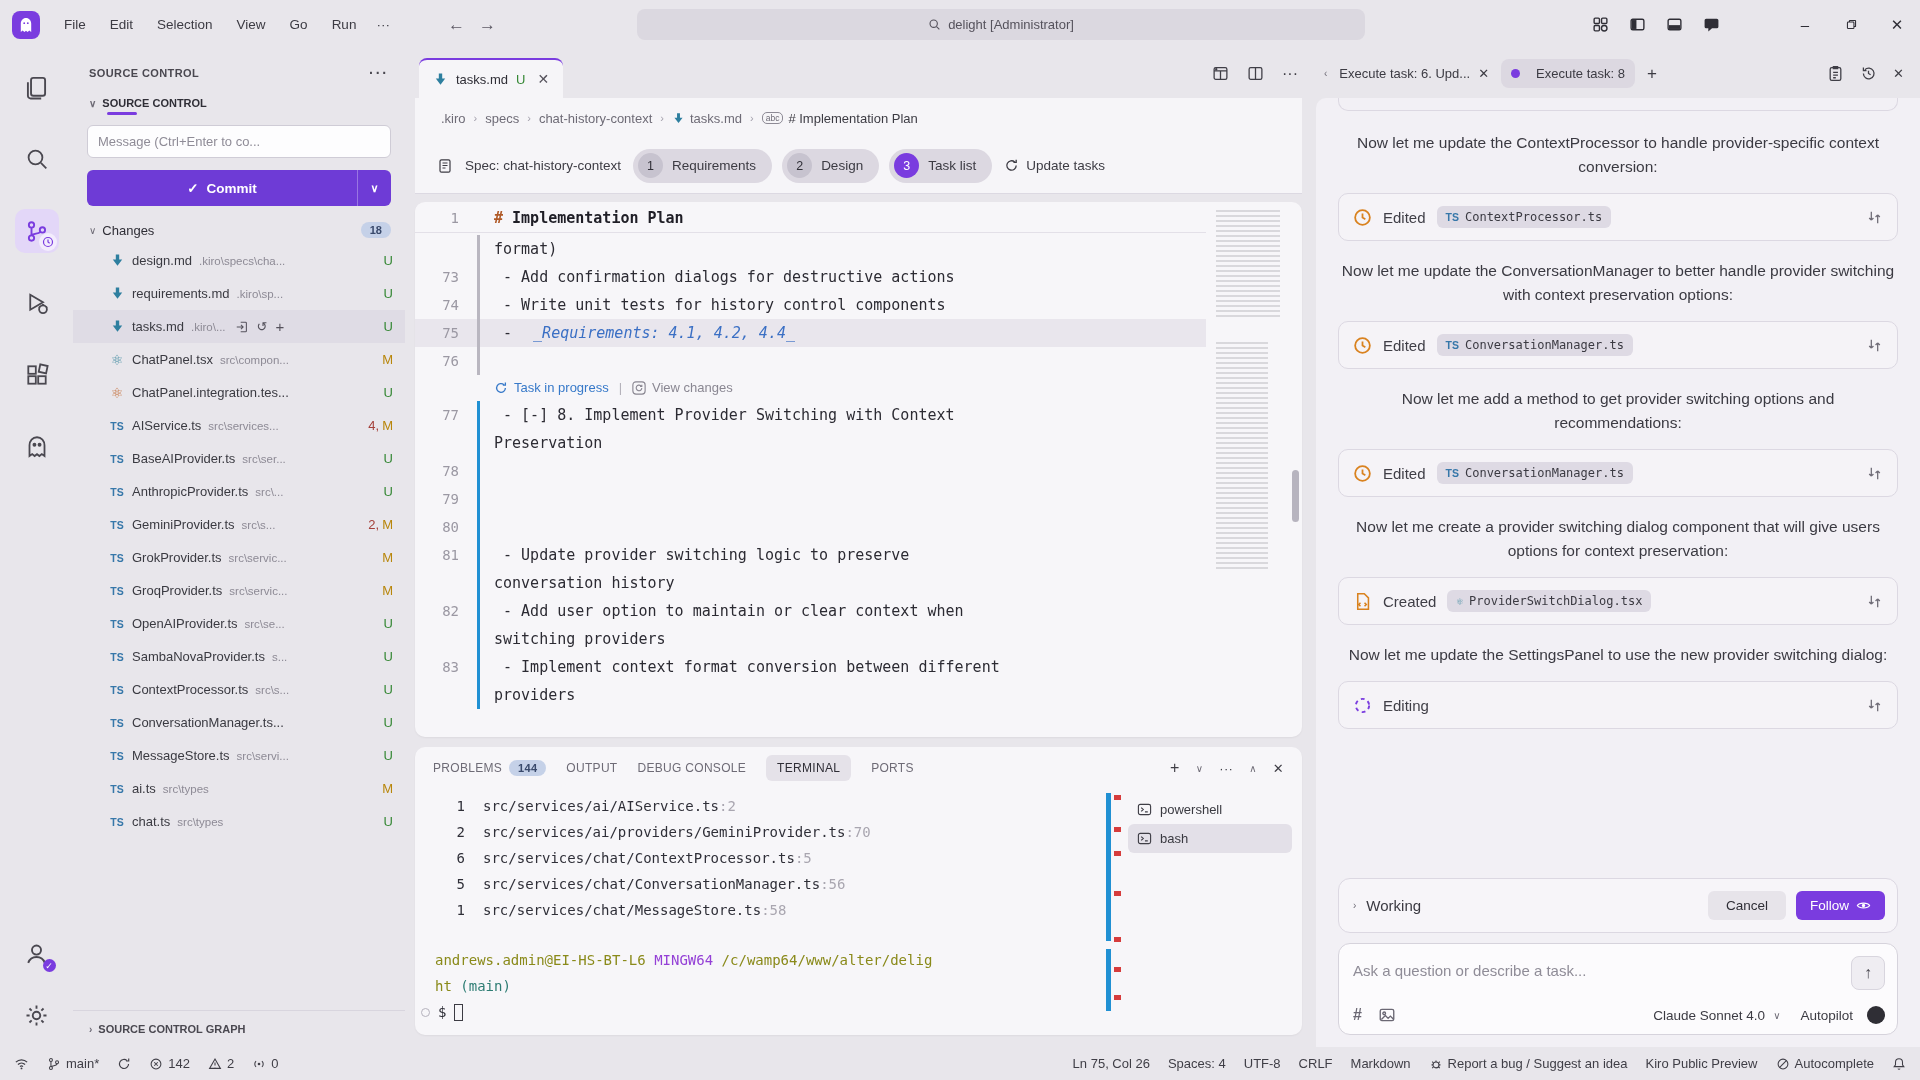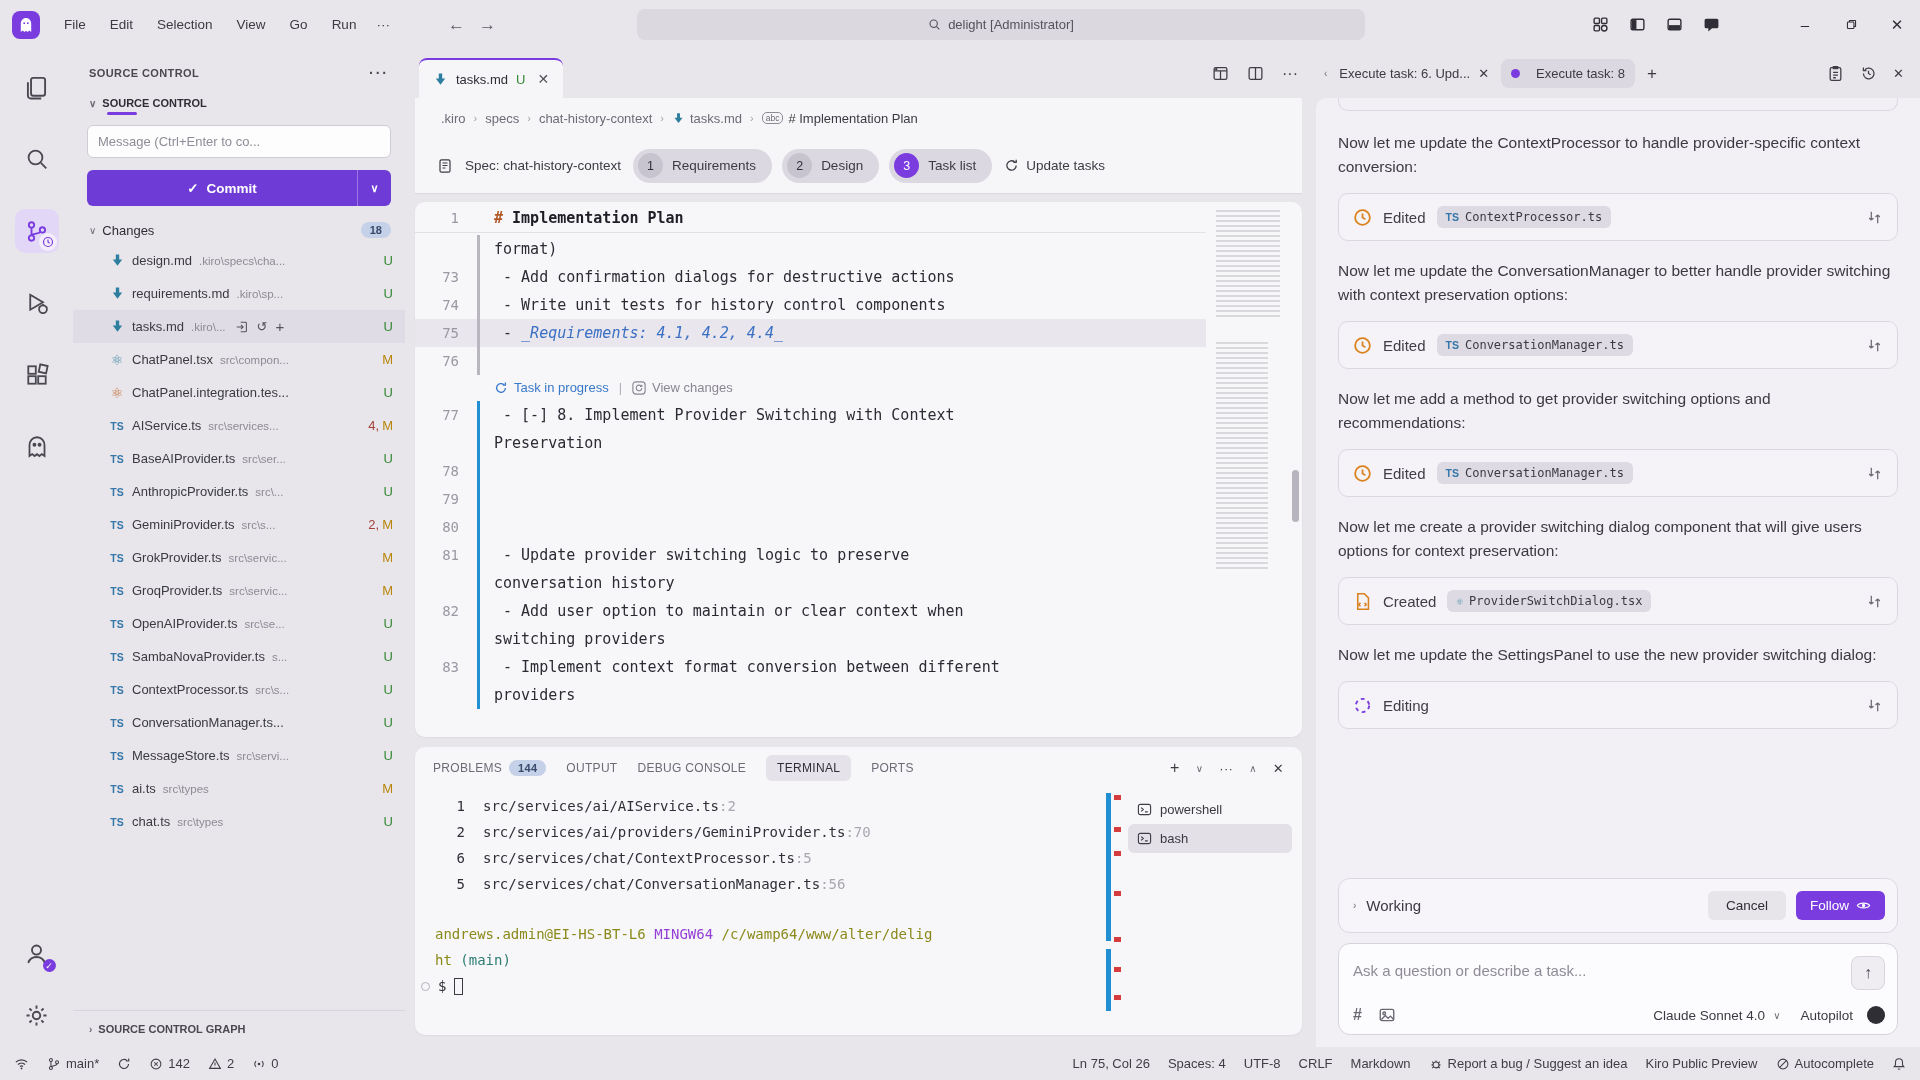--- a/index.html
+++ b/index.html
@@ -77,21 +77,21 @@
   .codearea { position:absolute; inset:0 96px 0 0; padding-top:2px; font-family:"DejaVu Sans Mono",monospace; font-size:15px; color:#2c2b33; }
   .crow { display:flex; min-height:28px; line-height:28px; }
   .crow.sticky { border-bottom:1px solid #e3e0e8; background:#f7f6f9; margin-bottom:2px; }
   .crow.hl { background:#e9e6ed; }
   .lnum { width:62px; flex:0 0 62px; text-align:right; padding-right:18px; color:#9b98a3; font-size:14px; user-select:none; }
   .ccontent { flex:1; border-left:3px solid transparent; padding-left:14px; white-space:pre-wrap; }
   .ccontent.bar-gray { border-left-color:#b9b6c0; }
   .ccontent.bar-blue { border-left-color:#2090d3; }
   .ccontent.i1 { text-indent:1ch; }
   .seg-k { color:#b05a28; font-weight:bold; } .seg-b { font-weight:bold; color:#1f1e26; }
-  .seg-em { font-style:italic; color:#3a6fc4; }
+  .seg-em { font-style:italic; color:#3a6fc4;margin-left:12px; }
   .crow.lens { min-height:26px; line-height:26px; font-family:"Liberation Sans",sans-serif; font-size:13px; }
   .lensc { display:flex; align-items:center; gap:6px; border-left:3px solid transparent; padding-left:14px; }
   .lens-link { color:#3779c9; } .lens-dim { color:#8a8792; } .lens-sep { color:#b3b0ba; margin:0 4px; }
   .minimap { position:absolute; right:0; top:0; bottom:0; width:96px; }
   .mmblock { position:absolute; left:10px; width:64px; background:repeating-linear-gradient(to bottom, rgba(60,60,70,.16) 0 2px, transparent 2px 5px); }
   .mmhandle { position:absolute; right:3px; top:268px; width:7px; height:52px; background:#b7b4bf; border-radius:4px; }
 
   
   .termcard { flex:0 0 288px; height:288px; margin:10px 14px 12px 10px; background:#f7f6f9; border-radius:10px; display:flex; flex-direction:column; overflow:hidden; box-shadow:0 1px 2px rgba(0,0,0,.05); }
   .termtabs { height:42px; flex:0 0 42px; display:flex; align-items:center; gap:20px; padding:0 18px; font-size:12px; letter-spacing:.3px; color:#6e6b76; }
@@ -118,21 +118,21 @@
   .chat { width:604px; flex:0 0 604px; display:flex; flex-direction:column; min-height:0; }
   .chattabs { height:49px; flex:0 0 49px; display:flex; align-items:center; gap:12px; padding:0 16px 0 8px; font-size:13px; color:#3c3b43; }
   .ctab1 { display:flex; align-items:center; gap:8px; }
   .ctab2 { display:flex; align-items:center; gap:16px; background:#dcd8e1; border-radius:8px; padding:7px 10px; }
   .cdot { width:9px; height:9px; border-radius:50%; background:#7a3cdf; }
   .ctab2 .clabel { max-width:112px; overflow:hidden; white-space:nowrap; }
   .ctab-icons { margin-left:auto; display:flex; gap:16px; align-items:center; color:#3f3e46; }
   .chatbody { flex:1; background:#f2f0f5; display:flex; flex-direction:column; min-height:0; border-radius:10px 0 0 0; }
   .msgs { flex:1; padding:0 22px; overflow:hidden; display:flex; flex-direction:column; }
   .partialcard { height:13px; border:1px solid #dcd8e2; border-top:none; border-radius:0 0 10px 10px; margin-bottom:6px; }
-  .ptext { font-size:15.5px; color:#3b3a42; line-height:1.55; margin:14px 0 12px; }
+  .ptext { font-size:15.5px; color:#3b3a42; line-height:1.55; margin:14px 0 12px;text-align:center; }
   .acard { flex:0 0 48px; height:48px; border:1px solid #dcd8e2; background:#f5f3f7; border-radius:10px; display:flex; align-items:center; padding:0 14px; gap:11px; margin:2px 0 4px; }
   .acard .albl { font-size:15px; color:#3f3e46; }
   .chip { background:#dedae4; border-radius:6px; padding:4px 9px; font-family:"DejaVu Sans Mono",monospace; font-size:12px; color:#3b3a42; display:flex; gap:6px; align-items:center; }
   .diffico { margin-left:auto; color:#6e6b76; }
   .workcard { margin:8px 22px 0; border:1px solid #dcd8e2; background:#f7f5f9; border-radius:12px; padding:12px 12px 12px 14px; display:flex; align-items:center; gap:10px; }
   .workcard .wlbl { font-size:15px; color:#3b3a42; }
   .wbtns { margin-left:auto; display:flex; gap:10px; }
   .cancelbtn { background:#e7e4ea; border:none; border-radius:6px; padding:7px 18px; font-size:13.5px; color:#2f2e36; cursor:pointer; font-family:inherit; }
   .followbtn { background:#7a3cdf; border:none; border-radius:6px; padding:7px 14px; font-size:13.5px; color:#fff; display:flex; align-items:center; gap:7px; cursor:pointer; font-family:inherit; }
   .inputwrap { margin:10px 22px 12px; background:#fcfbfd; border:1px solid #d6d3dc; border-radius:12px; padding:12px 12px 10px 14px; }
@@ -709,20 +709,21 @@
               <span class="chev">∧</span>
               <span>✕</span>
             </span>
           </div>
         <div class="termbody">
           <div class="termout" id="termout">
               <div class="trow"><span class="tnum">1</span><span>src/services/ai/AIService.ts</span><span class="tloc">:2</span></div>
               <div class="trow"><span class="tnum">2</span><span>src/services/ai/providers/GeminiProvider.ts</span><span class="tloc">:70</span></div>
               <div class="trow"><span class="tnum">6</span><span>src/services/chat/ContextProcessor.ts</span><span class="tloc">:5</span></div>
               <div class="trow"><span class="tnum">5</span><span>src/services/chat/ConversationManager.ts</span><span class="tloc">:56</span></div>
+              <div class="trow"><span class="tnum">1</span><span>src/services/chat/MessageStore.ts</span><span class="tloc">:58</span></div>
               <div class="promptwrap">
                 <div><span class="tolive">andrews.admin@EI-HS-BT-L6</span><span class=""> </span><span class="tpurp">MINGW64</span><span class=""> </span><span class="tolive">/c/wamp64/www/alter/delig</span></div>
                 <div><span class="tolive">ht </span><span class="tbranch">(main)</span></div>
                 <div class="dollar-row">
                   <span class="promptcircle"></span>
                   <span>$</span>
                   <span class="cursorbox"></span>
                 </div>
               </div>
             </div>

